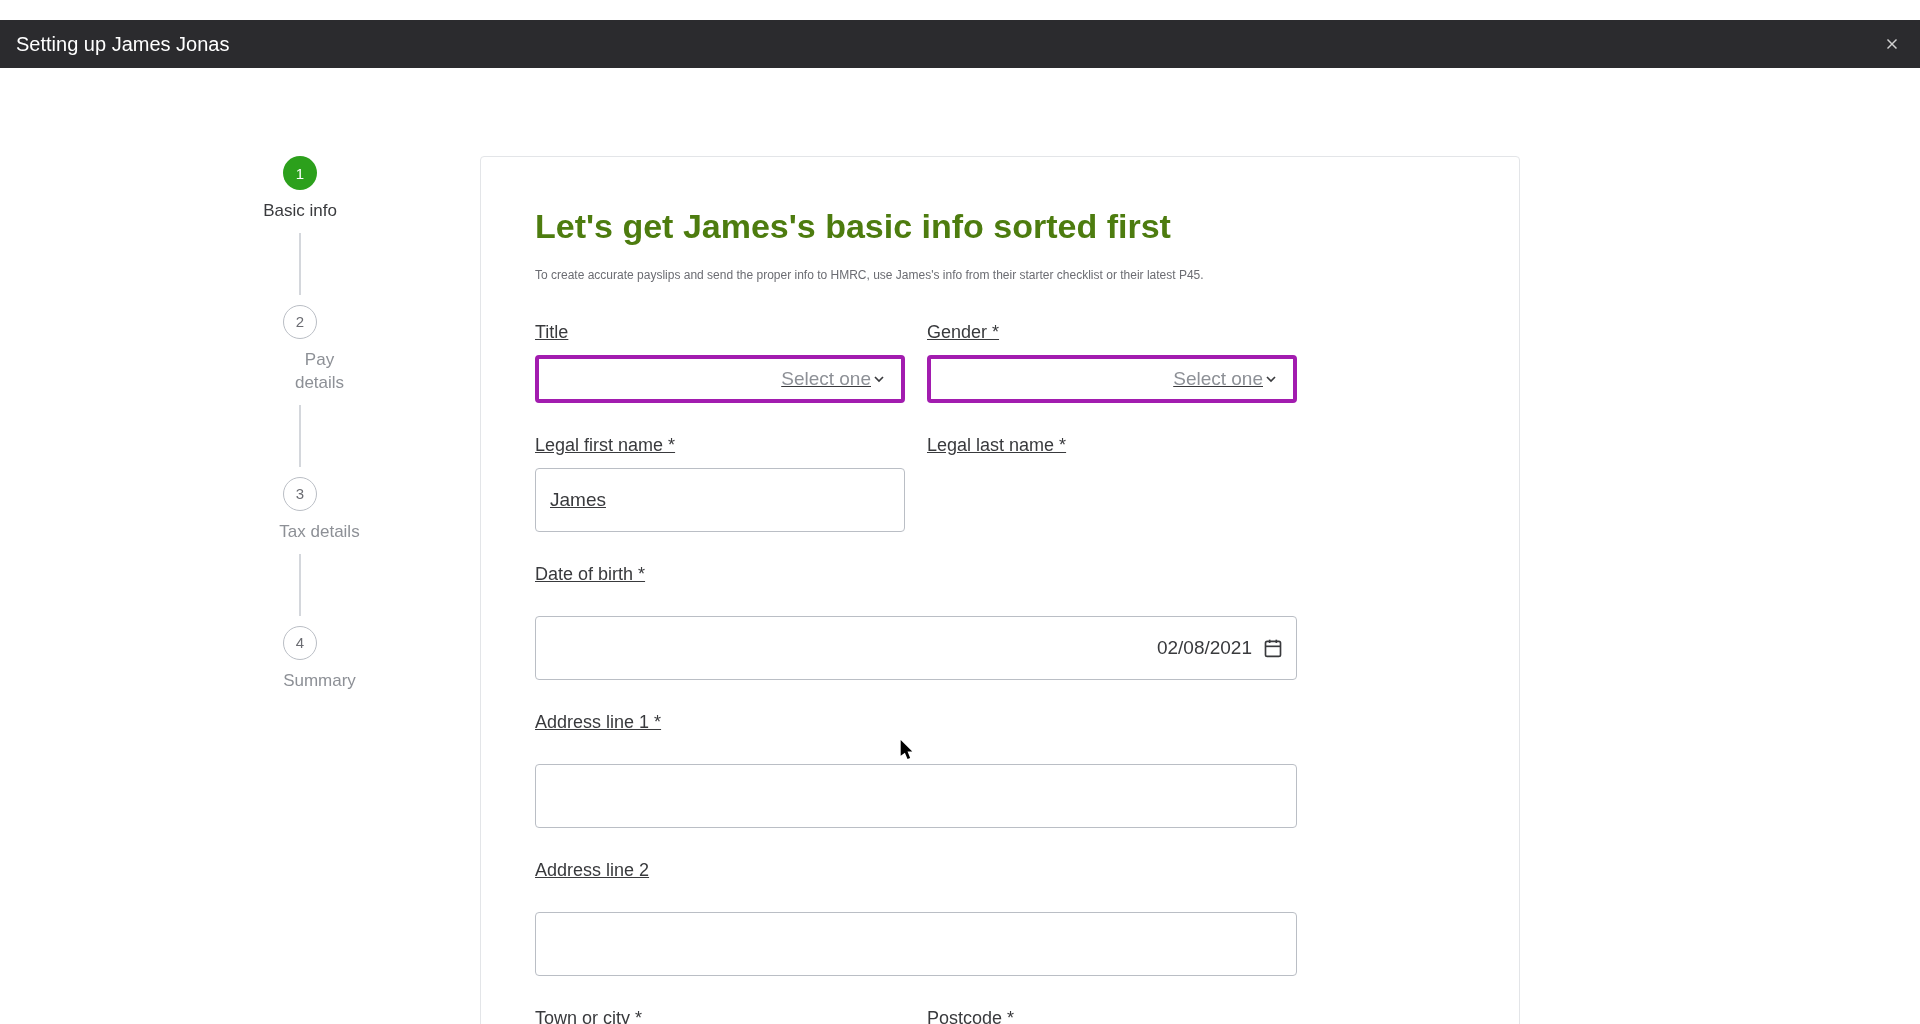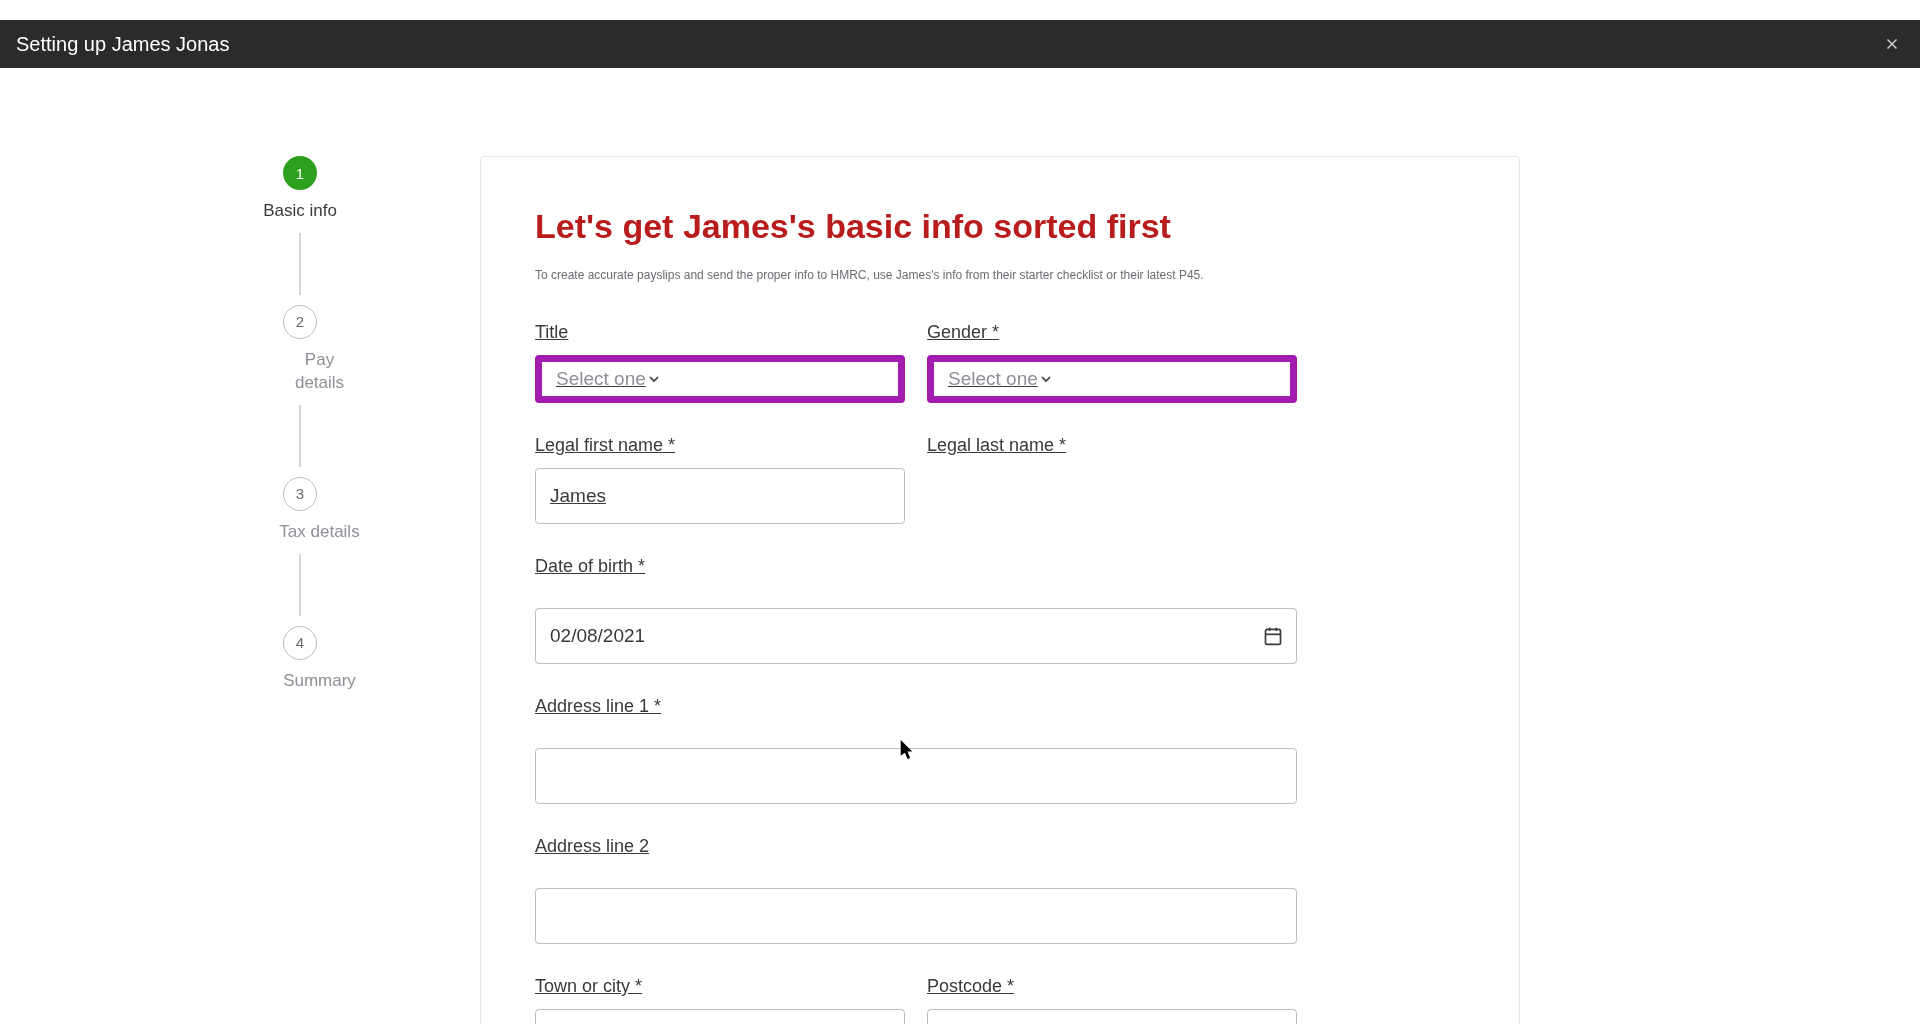--- a/index.html
+++ b/index.html
@@ -92,21 +92,21 @@
       margin-left: 120px;
       width: 1040px;
       border: 1px solid #e3e5e8;
       border-radius: 4px;
       padding: 50px 54px;
       background: #ffffff;
     }
     .form-title {
       font-size: 34px;
       font-weight: 600;
-      color: #b91c1c;
+      color: #4d7c0f;
       margin-bottom: 20px;
     }
     .form-subtitle {
       font-size: 12px;
       color: #6b6c72;
       line-height: 1.5;
       margin-bottom: 38px;
       max-width: 870px;
     }
     .form-row {
@@ -127,55 +127,56 @@
       gap: 19px;
     }
     .form-label {
       font-size: 18px;
       font-weight: 500;
       color: #393a3d;
       margin-bottom: 12px;
     }
     .form-select {
       height: 48px;
-      border: 7px solid #a21caf;
+      border: 4px solid #a21caf;
       border-radius: 4px;
       background: #ffffff;
       padding: 0 14px;
       display: flex;
       align-items: center;
-      justify-content: flex-start;
+      justify-content: flex-end;
       cursor: pointer;
     }
     .form-select-placeholder {
       color: #8d9096;
       font-size: 19px;
     }
     .form-select svg {
       width: 16px;
       height: 16px;
       color: #393a3d;
     }
     .form-input {
-      height: 56px;
+      height: 64px;
       border: 1px solid #babec5;
       border-radius: 4px;
       background: #ffffff;
       padding: 0 14px;
       font-size: 19px;
       color: #393a3d;
       outline: none;
       font-family: inherit;
     }
     .date-input-wrap {
       position: relative;
     }
     .date-input-wrap .form-input {
       width: 100%;
       padding-right: 44px;
+      text-align: right;
     }
     .date-icon {
       position: absolute;
       right: 14px;
       top: 50%;
       transform: translateY(-50%);
       width: 20px;
       height: 20px;
       color: #393a3d;
       pointer-events: none;

